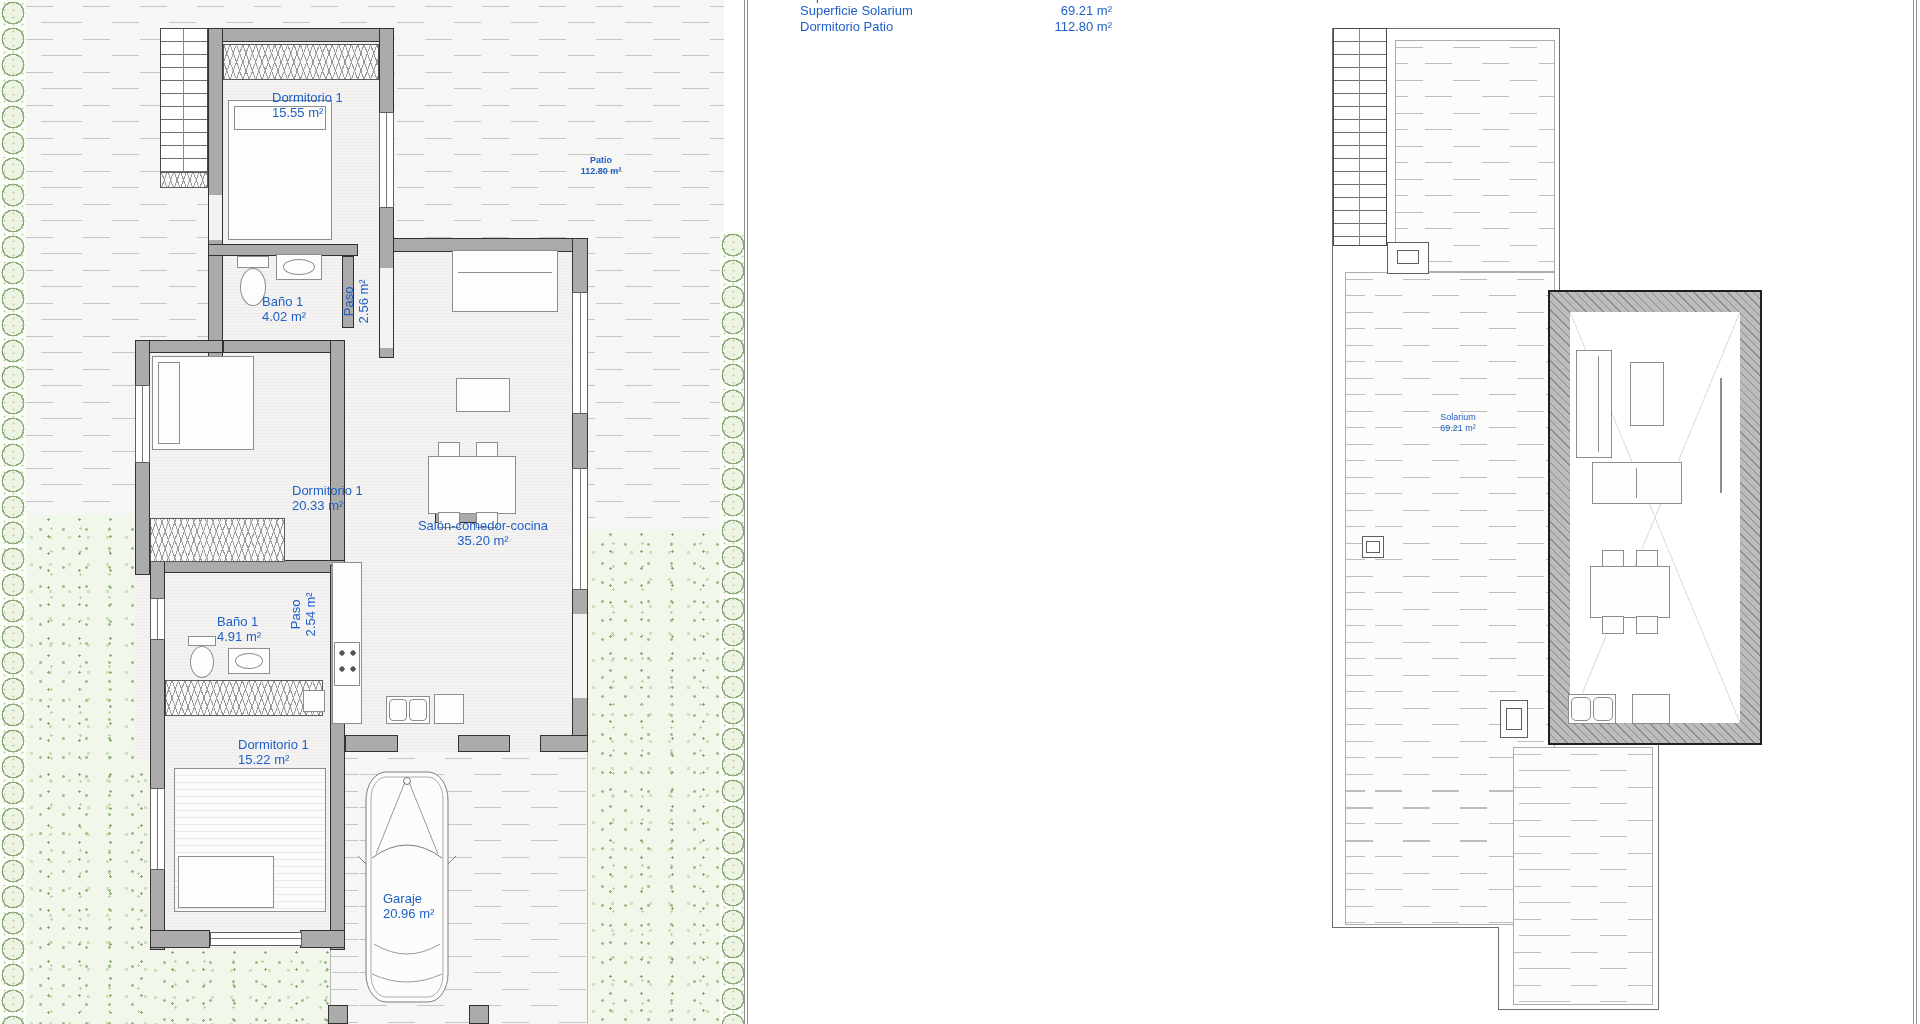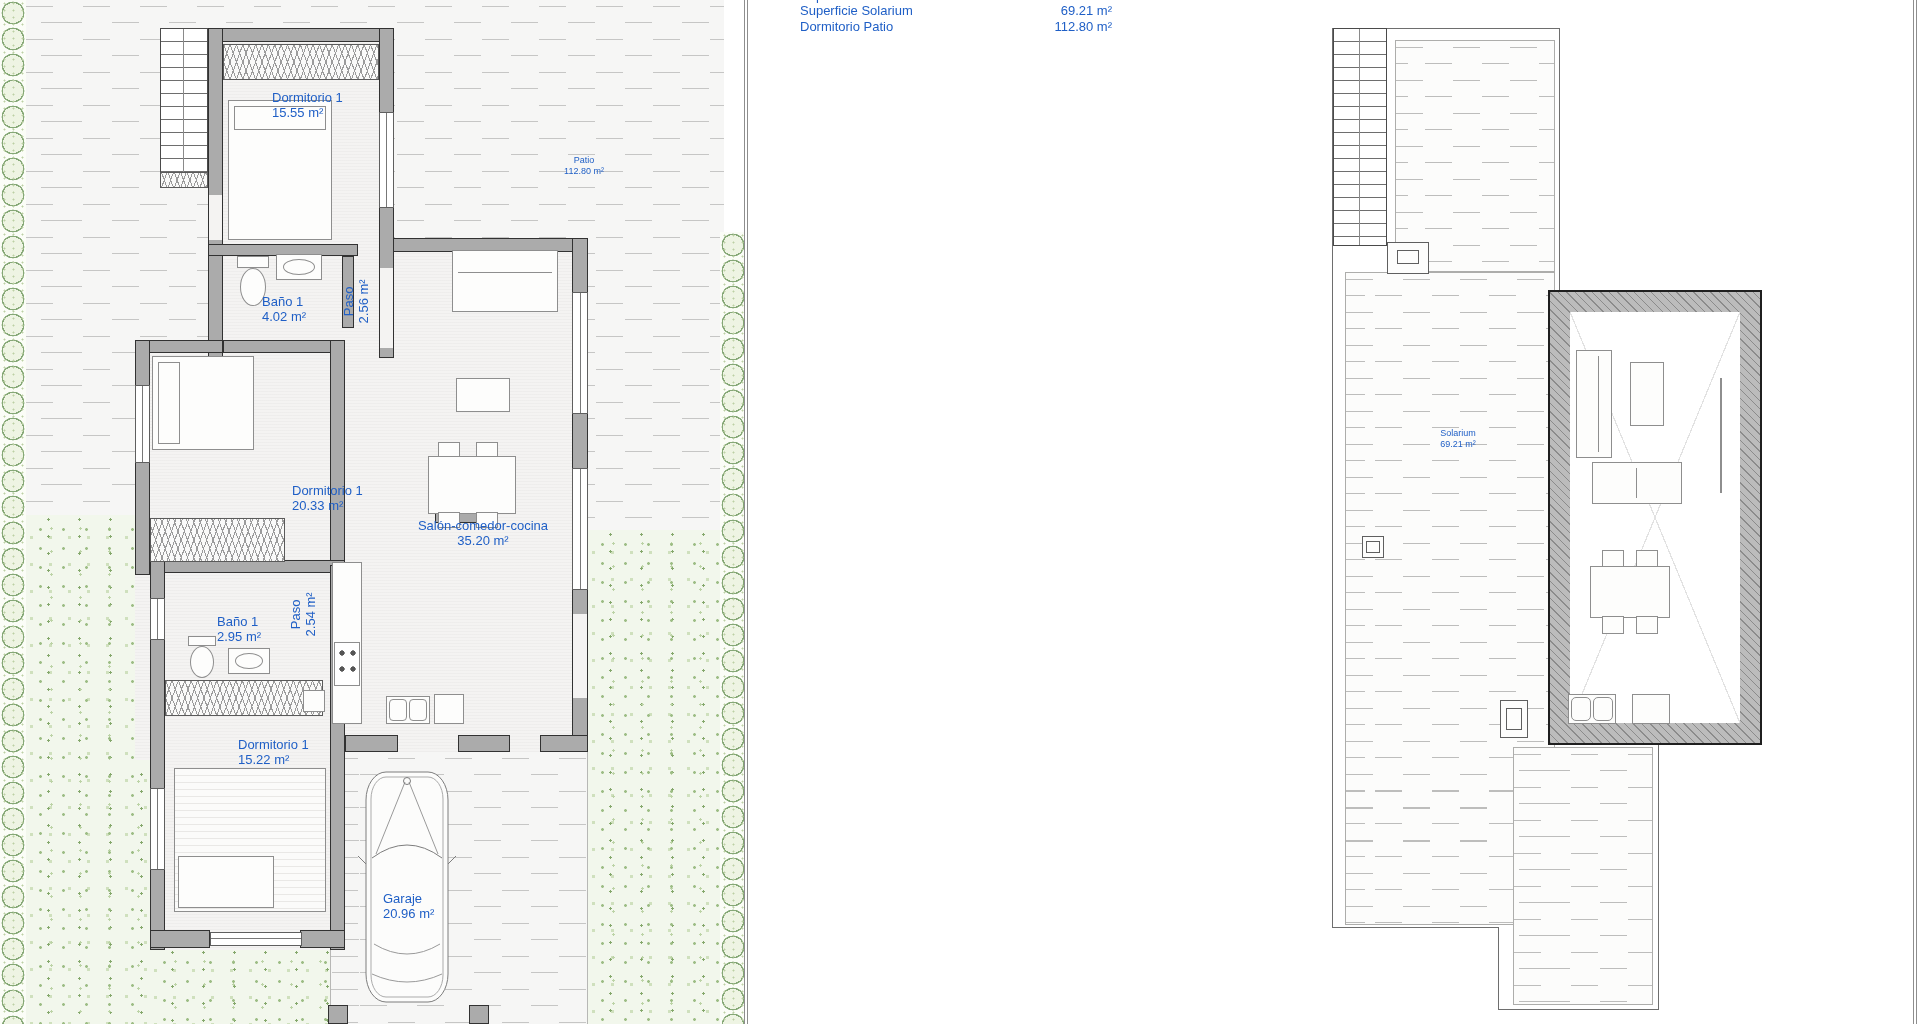--- a/index.html
+++ b/index.html
@@ -200,35 +200,35 @@
   <div class="abs rlabel" style="left:292px;top:483px;">
     <div>Dormitorio 1</div>
     <div>20.33 m²</div>
   </div>
   <div class="abs rlabel c" style="left:398px;top:518px;width:170px;">
     <div>Salón-comedor-cocina</div>
     <div>35.20 m²</div>
   </div>
   <div class="abs rlabel" style="left:217px;top:614px;">
     <div>Baño 1</div>
-    <div>2.95 m²</div>
+    <div>4.91 m²</div>
   </div>
   <div class="abs rlabel c vrot" style="left:263px;top:599px;width:80px;">
     <div>Paso</div>
     <div>2.54 m²</div>
   </div>
   <div class="abs rlabel" style="left:238px;top:737px;">
     <div>Dormitorio 1</div>
     <div>15.22 m²</div>
   </div>
   <div class="abs rlabel" style="left:383px;top:891px;">
     <div>Garaje</div>
     <div>20.96 m²</div>
   </div>
-  <div class="abs rlabel sm c" style="left:541px;top:155px;width:86px;">
+  <div class="abs rlabel sm c" style="left:558px;top:155px;width:86px;font-weight:bold;">
     <div>Patio</div>
     <div>112.80 m²</div>
   </div>
 
   <div class="abs legendrow" style="left:800px;top:-12px;width:312px;height:14px;">
     <span class="lab">Superficie</span>
     <span class="val">m²</span>
   </div>
   <div class="abs legendrow" style="left:800px;top:3px;width:312px;height:16px;">
     <span class="lab">Superficie Solarium</span>
@@ -271,20 +271,20 @@
   <div class="abs furn" style="left:1602px;top:550px;width:22px;height:18px;"></div>
   <div class="abs furn" style="left:1636px;top:550px;width:22px;height:18px;"></div>
   <div class="abs furn" style="left:1590px;top:566px;width:80px;height:52px;"></div>
   <div class="abs furn" style="left:1602px;top:616px;width:22px;height:18px;"></div>
   <div class="abs furn" style="left:1636px;top:616px;width:22px;height:18px;"></div>
   <div class="abs furn" style="left:1568px;top:694px;width:48px;height:30px;"></div>
   <div class="abs furn" style="left:1571px;top:697px;width:20px;height:24px;border-radius:5px;"></div>
   <div class="abs furn" style="left:1593px;top:697px;width:20px;height:24px;border-radius:5px;"></div>
   <div class="abs furn" style="left:1632px;top:694px;width:38px;height:30px;"></div>
 
-  <div class="abs rlabel sm c" style="left:1414px;top:428px;width:88px;">
+  <div class="abs rlabel sm c" style="left:1414px;top:412px;width:88px;">
     <div>Solarium</div>
     <div>69.21 m²</div>
   </div>
 
   <div class="abs bline" style="left:1913px;top:0;height:1024px;"></div>
 
 </div>
 
 </body></html>

